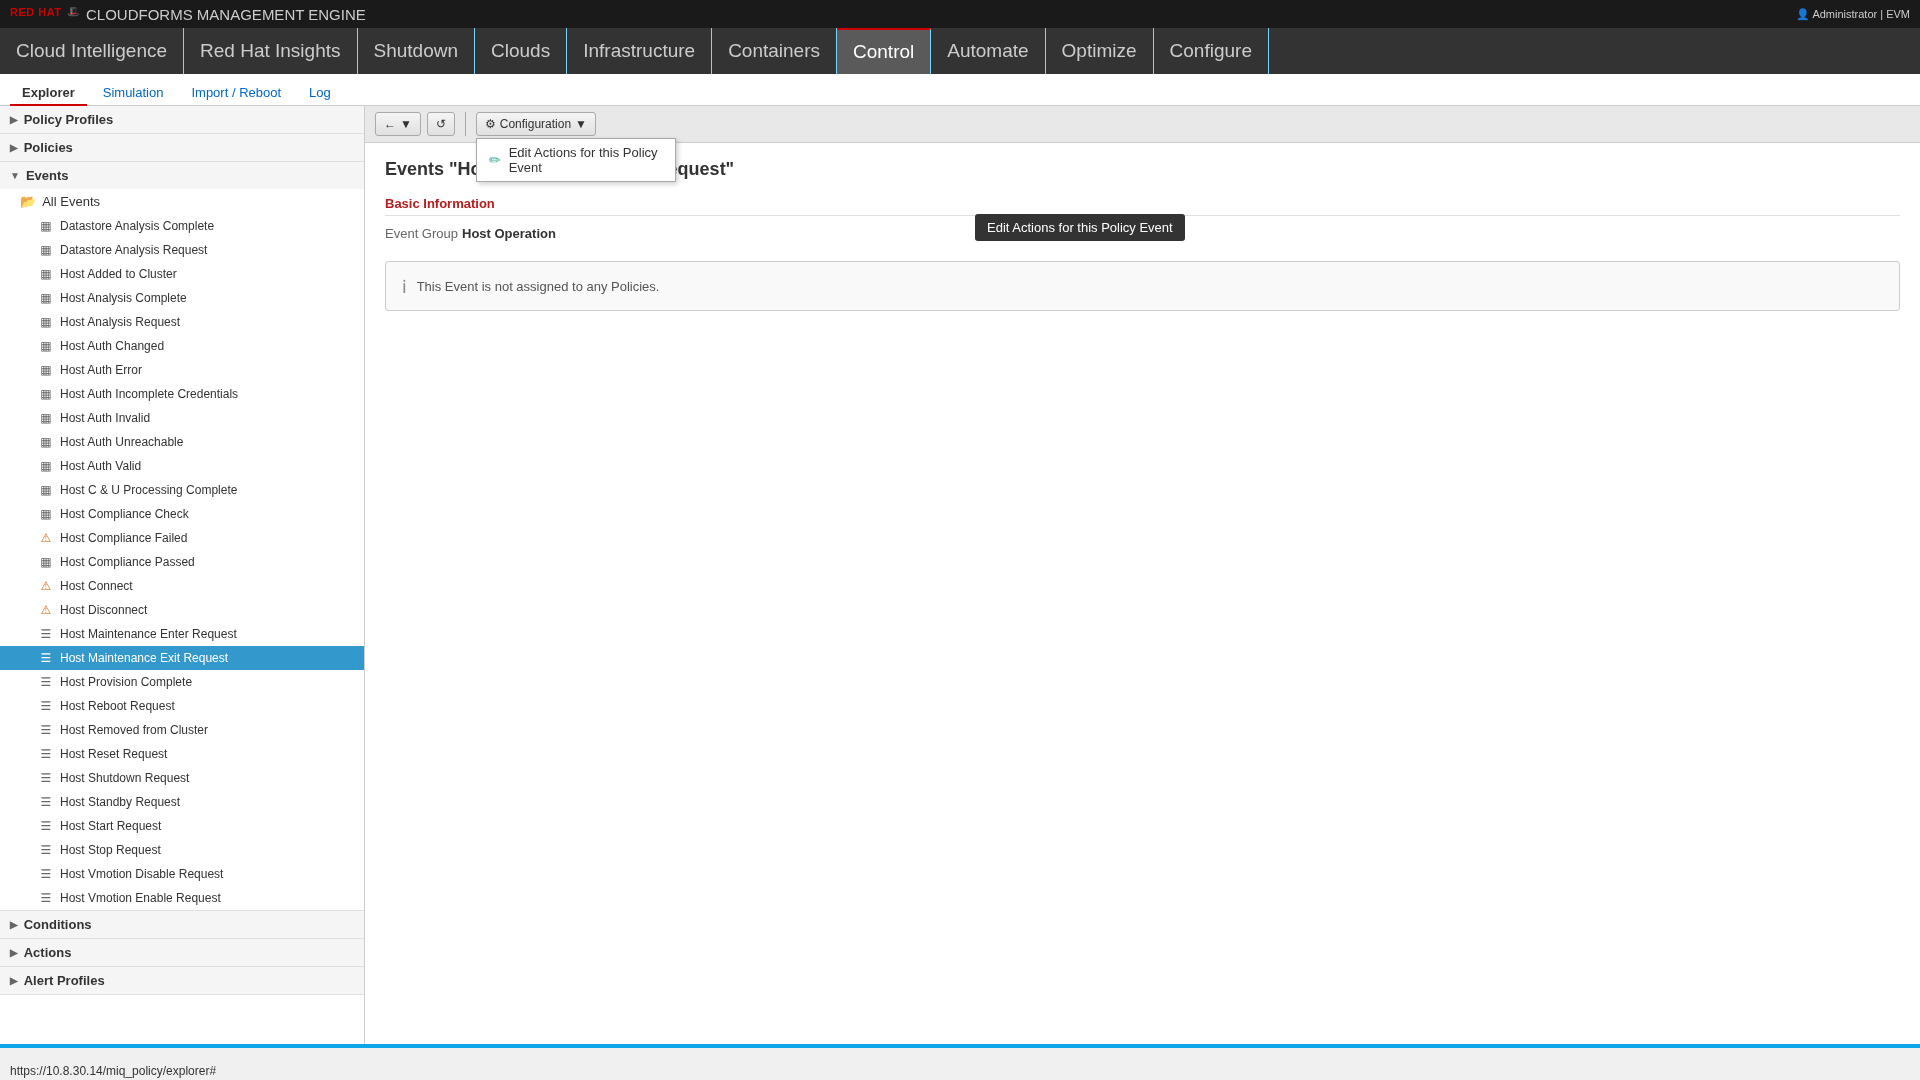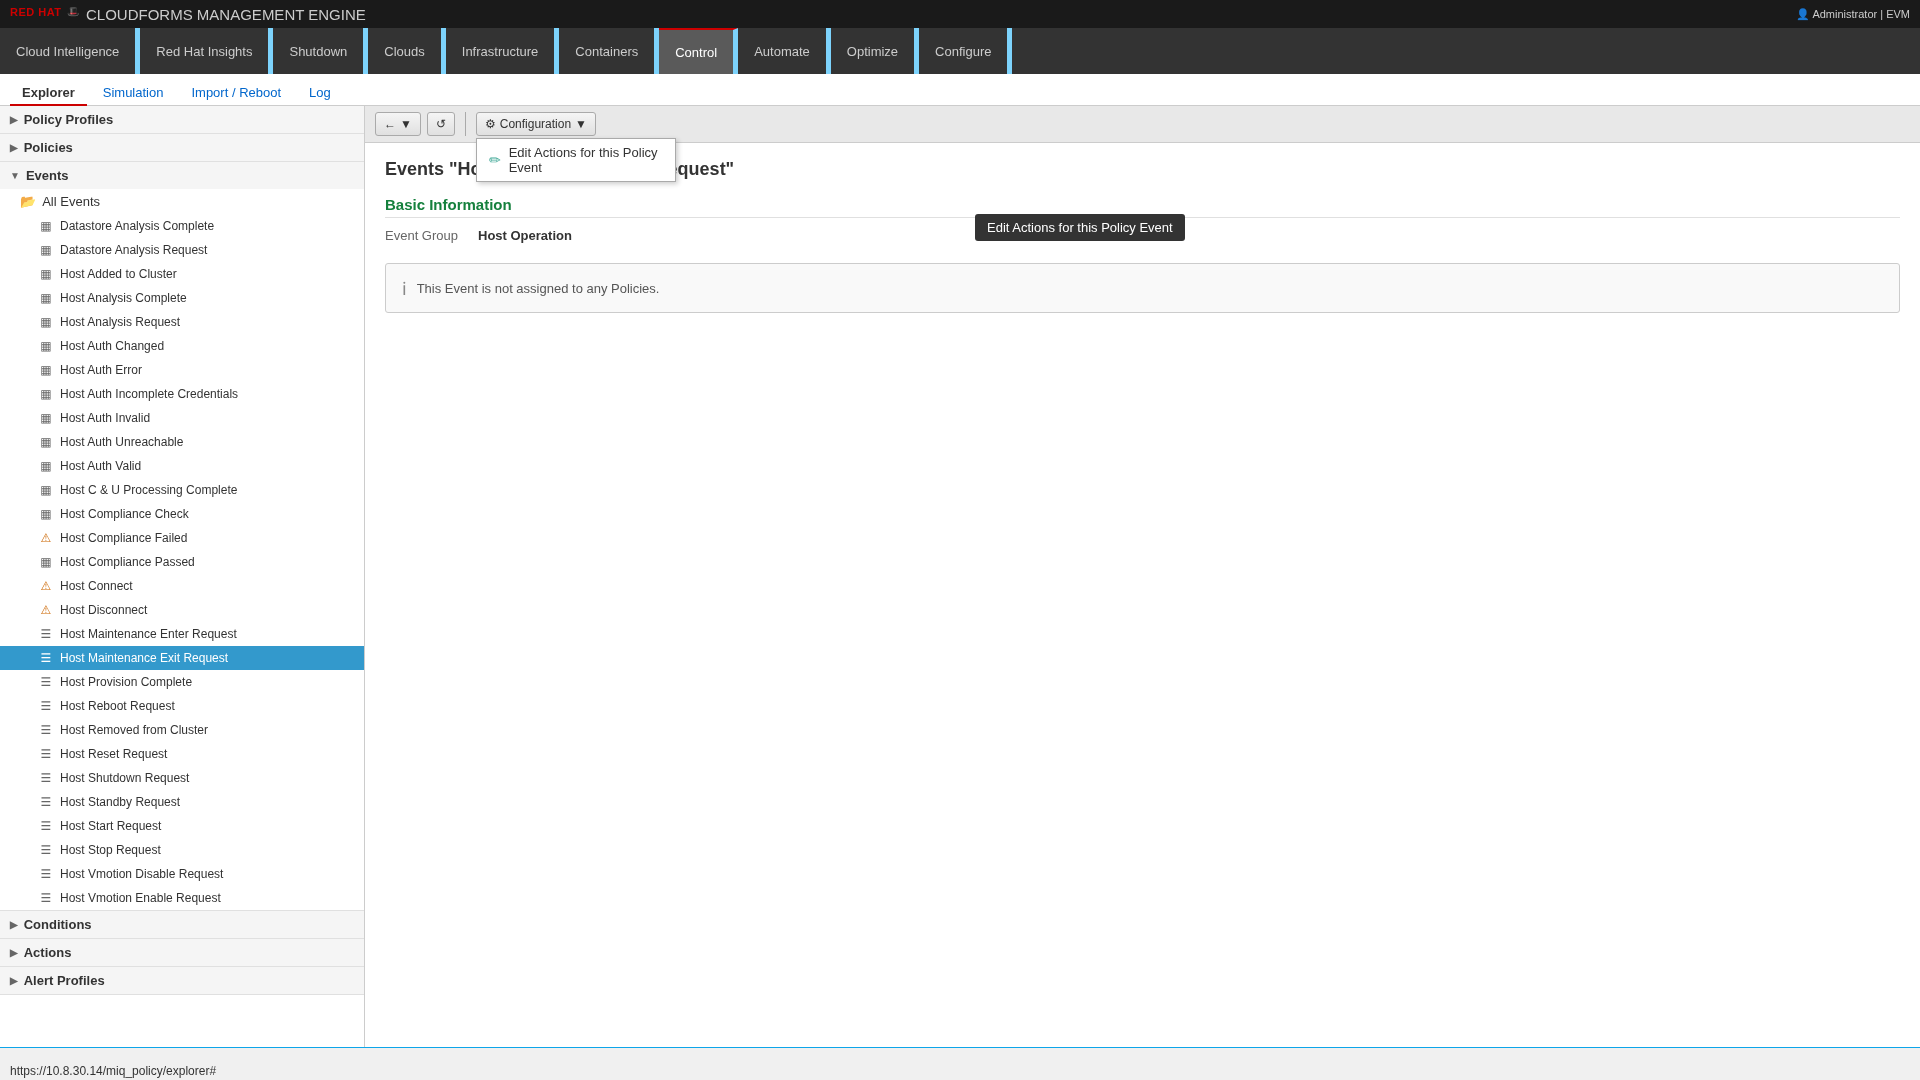--- a/index.html
+++ b/index.html
@@ -40,22 +40,22 @@
       height: 46px;
       display: flex;
       align-items: stretch;
     }
     .nav-item {
       color: #ccc;
       padding: 12px 16px;
       display: flex;
       align-items: center;
       cursor: pointer;
-      font-size: 13px;
-      border-right: 5px solid #7dd3fc;
+      font-size: 19px;
+      border-right: 1px solid #7dd3fc;
     }
     .nav-item.active {
       background: #5a5a5a;
       color: #fff;
       border-top: 2px solid #cc0000;
     }
 
     
     .sub-nav {
       background: #fff;
@@ -216,30 +216,30 @@
     .content-body {
       padding: 16px 20px;
     }
     .page-title {
       font-size: 18px;
       font-weight: bold;
       color: #333;
       margin-bottom: 16px;
     }
     .section-title {
-      font-size: 15px;
+      font-size: 13px;
       font-weight: bold;
-      color: #15803d;
+      color: #b91c1c;
       margin-bottom: 10px;
       border-bottom: 1px solid #e0e0e0;
       padding-bottom: 4px;
     }
     .info-table {
       display: flex;
-      gap: 20px;
+      gap: 4px;
       margin-bottom: 20px;
     }
     .info-label { color: #666; font-size: 13px; }
     .info-value { font-weight: bold; font-size: 13px; color: #333; }
 
     .alert-box {
       border: 1px solid #ccc;
       border-radius: 3px;
       padding: 12px 16px;
       display: flex;
@@ -258,21 +258,21 @@
       font-size: 10px;
     }
 
     
     .status-bar {
       position: fixed;
       bottom: 0;
       left: 0;
       right: 0;
       background: #f0f0f0;
-      border-top: 1px solid #0ea5e9;
+      border-top: 4px solid #0ea5e9;
       padding: 16px 10px;
       font-size: 12px;
       color: #333;
       height: 32px;
     }
   </style>
 </head>
 <body>
 
 <div class="top-bar">

